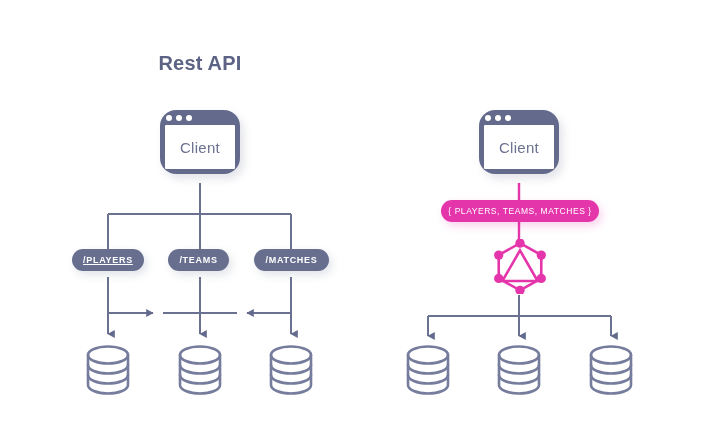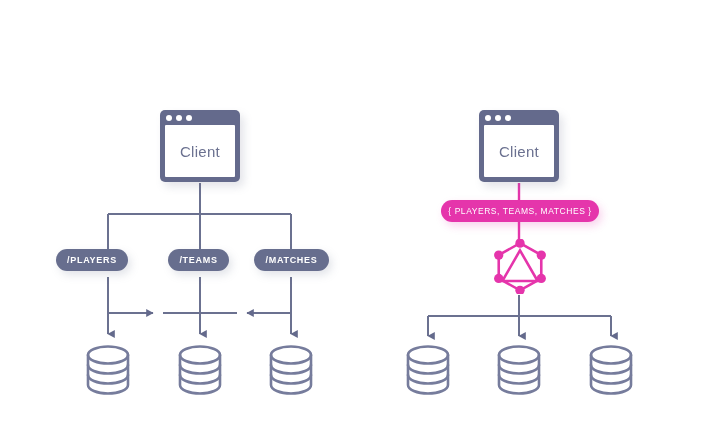--- a/index.html
+++ b/index.html
@@ -33,22 +33,22 @@
     white-space: nowrap;
     text-align: center;
   }
   #title-rest   { left: 100px; top: 52px; width: 200px; }
   #title-gql    { left: 420px; top: 52px; width: 200px; }
 
   
   .client-window {
     position: absolute;
     width: 80px;
-    height: 72px;
-    border-radius: 5px;
+    height: 64px;
+    border-radius: 16px;
     background: #646a8c;
     box-sizing: border-box;
     box-shadow: 4px 5px 9px rgba(120,125,150,0.20);
   }
   .client-titlebar {
     position: absolute;
     left: 0; top: 0;
     width: 100%;
     height: 15px;
     display: flex;
@@ -100,21 +100,21 @@
     font-size: 9px;
     font-weight: 700;
     letter-spacing: 0.7px;
     display: flex;
     align-items: center;
     justify-content: center;
     box-shadow: 3px 4px 8px rgba(125,130,155,0.22);
     box-sizing: border-box;
     padding: 0 10px;
   }
-  #pill-players  { left: 56px;  top: 249px; width: 72px; }
+  #pill-players  { left: 72px;  top: 249px; width: 72px; text-decoration: underline; }
   #pill-teams    { left: 168px; top: 249px; width: 61px; }
   #pill-matches  { left: 254px; top: 249px; width: 75px; }
 
   
   #pill-query {
     position: absolute;
     left: 441px;
     top: 200px;
     width: 158px;
     height: 22px;
@@ -147,20 +147,21 @@
     position: absolute;
     width: 46px;
     height: 52px;
   }
 </style>
 </head>
 <body>
 
 <div class="stage">
 
+  <div class="panel-title" id="title-rest">Rest API</div>
 
 
   <svg class="wires" viewBox="0 0 722 436">
     <defs>
       <marker id="arrow-down" markerWidth="9" markerHeight="9" refX="4.5" refY="7.4" orient="auto" markerUnits="userSpaceOnUse">
         <path d="M0.6,0.6 L8.4,0.6 L4.5,8.0 Z" fill="#646a8c"></path>
       </marker>
       <marker id="arrow-right" markerWidth="9" markerHeight="9" refX="7.4" refY="4.5" orient="auto" markerUnits="userSpaceOnUse">
         <path d="M0.6,0.6 L8.0,4.5 L0.6,8.4 Z" fill="#646a8c"></path>
       </marker>

